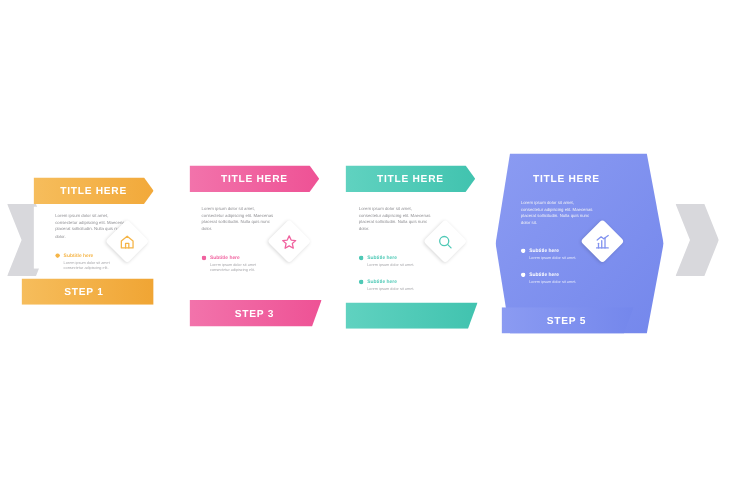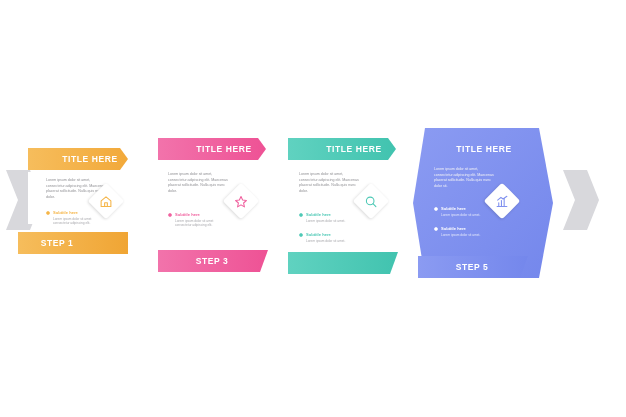--- a/index.html
+++ b/index.html
@@ -27,21 +27,20 @@
   
   .title-bar {
     position: absolute;
     display: flex;
     align-items: center;
     justify-content: center;
     color: #ffffff;
     font-weight: bold;
     letter-spacing: 0.6px;
     font-size: 8.5px;
-    margin-left: 12px;
   }
 
   
   .body-text {
     position: absolute;
     font-size: 3.6px;
     line-height: 1.55;
     color: #8f8f93;
     width: 62px;
   }
@@ -145,21 +144,21 @@
 
   <svg class="arrow-bg" style="left:18px; top:232px;" width="110" height="22" viewBox="0 0 110 22">
     <defs>
       <linearGradient id="g1s" x1="0" y1="0" x2="1" y2="0">
         <stop offset="0" stop-color="#f6bd5c"></stop>
           <stop offset="1" stop-color="#f0a534"></stop>
       </linearGradient>
     </defs>
     <path d="M0 0 L110 0 L110 22 L0 22 Z" fill="url(#g1s)"></path>
   </svg>
-  <div class="step-bar" style="left:5px; top:232px; width:104px; height:22px;">
+  <div class="step-bar" style="left:18px; top:232px; width:104px; height:22px;">
     <span>STEP 1</span>
   </div>
 
   <div class="badge" style="left:93px; top:188px;">
     <svg width="13" height="13" viewBox="0 0 24 24" fill="none" stroke="#f5b548" stroke-width="2" stroke-linecap="round" stroke-linejoin="round">
       <path d="M3 10.5 L12 3 L21 10.5 V21 H3 Z"></path>
       <path d="M9.5 21 V14 H14.5 V21"></path>
     </svg>
   </div>
 

